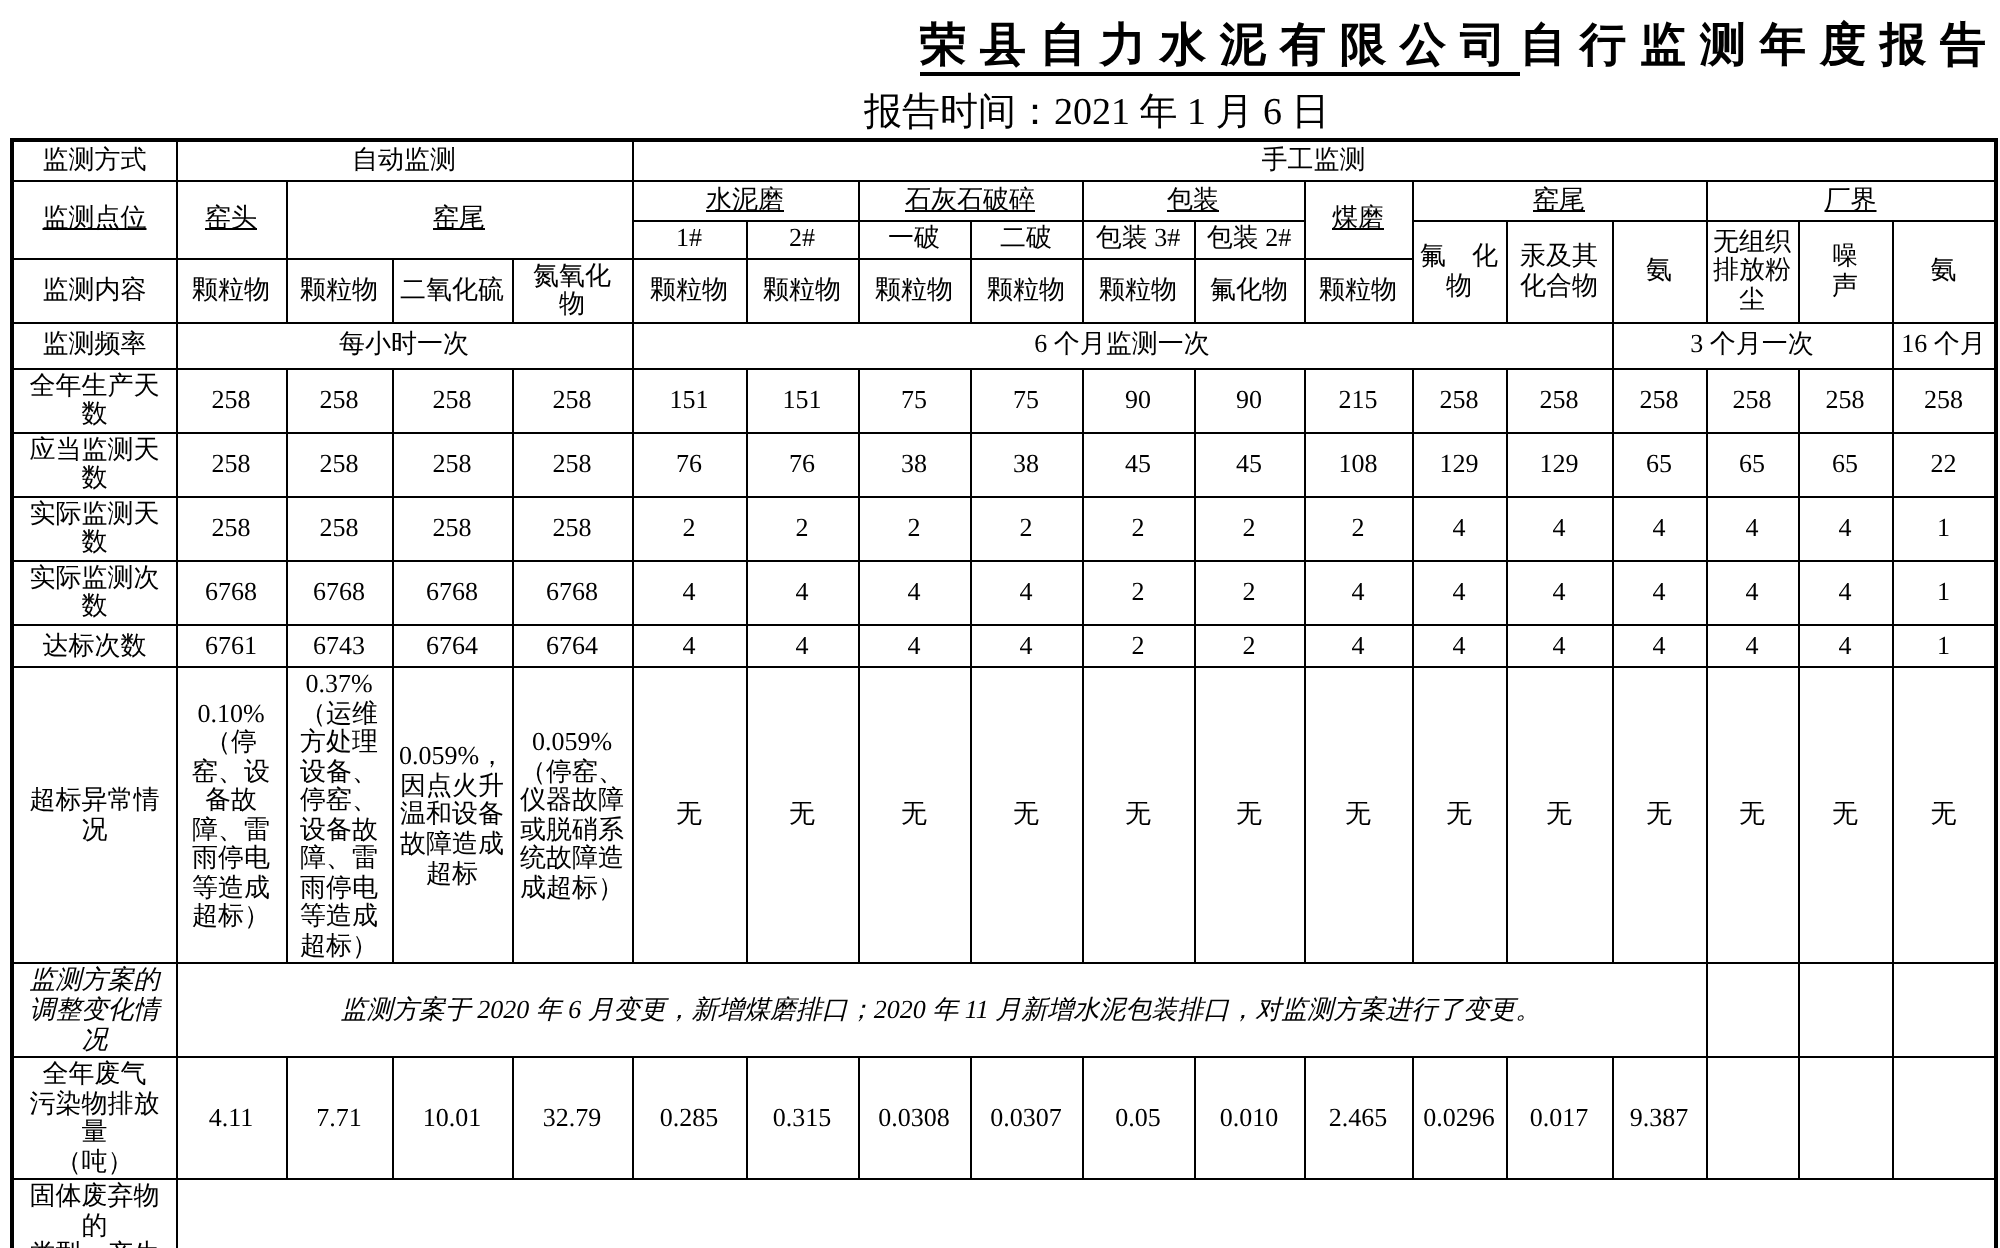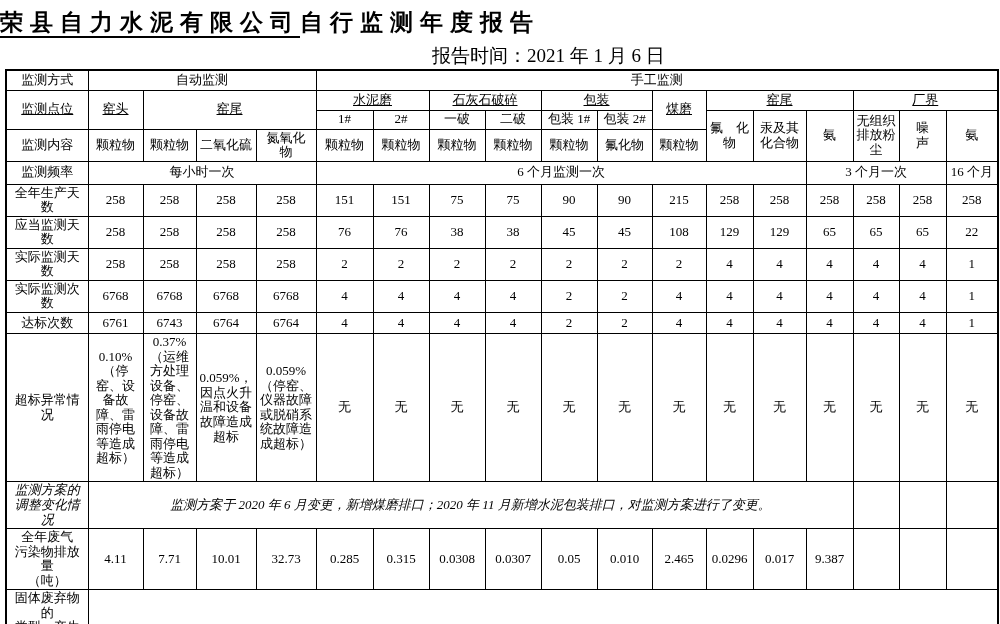--- a/index.html
+++ b/index.html
@@ -4,21 +4,21 @@
 <style>
   * { box-sizing: border-box; margin: 0; padding: 0; }
   html, body {
     width: 1000px; height: 624px;
     background: #ffffff; color: #000000;
     font-family: "Liberation Serif", "DejaVu Serif", serif;
     overflow: hidden;
   }
   .title {
     margin-top: 7px;
-    text-align: left;
+    text-align: right;
     font-size: 23px;
     font-weight: bold;
     letter-spacing: 7px;
     white-space: nowrap;
   }
   .title .t-u { border-bottom: 2px solid #000; padding-bottom: 1px; }
   .report-time {
     font-size: 19px;
     margin: 5px 0 0 432px;
     white-space: pre;
@@ -98,21 +98,21 @@
     <td colspan="2">包装</td>
     <td rowspan="2">煤磨</td>
     <td colspan="3">窑尾</td>
     <td colspan="3">厂界</td>
   </tr>
   <tr class="r3">
     <td class="al">1#</td>
     <td class="al">2#</td>
     <td class="al">一破</td>
     <td class="al">二破</td>
-    <td class="al">包装 1#</td>
+    <td class="al">包装 3#</td>
     <td class="al">包装 2#</td>
     <td rowspan="2" class="al">氟　化
 物</td>
     <td rowspan="2" class="al">汞及其
 化合物</td>
     <td rowspan="2">氨</td>
     <td rowspan="2">无组织
 排放粉
 尘</td>
     <td rowspan="2">噪
@@ -269,21 +269,21 @@
         <td></td>
         <td></td>
       </tr>
   <tr class="r13">
     <td class="lbl">全年废气
 污染物排放量
 （吨）</td>
   <td>4.11</td>
         <td>7.71</td>
         <td>10.01</td>
-        <td>32.73</td>
+        <td>32.79</td>
         <td>0.285</td>
         <td>0.315</td>
         <td>0.0308</td>
         <td>0.0307</td>
         <td>0.05</td>
         <td>0.010</td>
         <td>2.465</td>
         <td>0.0296</td>
         <td>0.017</td>
         <td>9.387</td>

